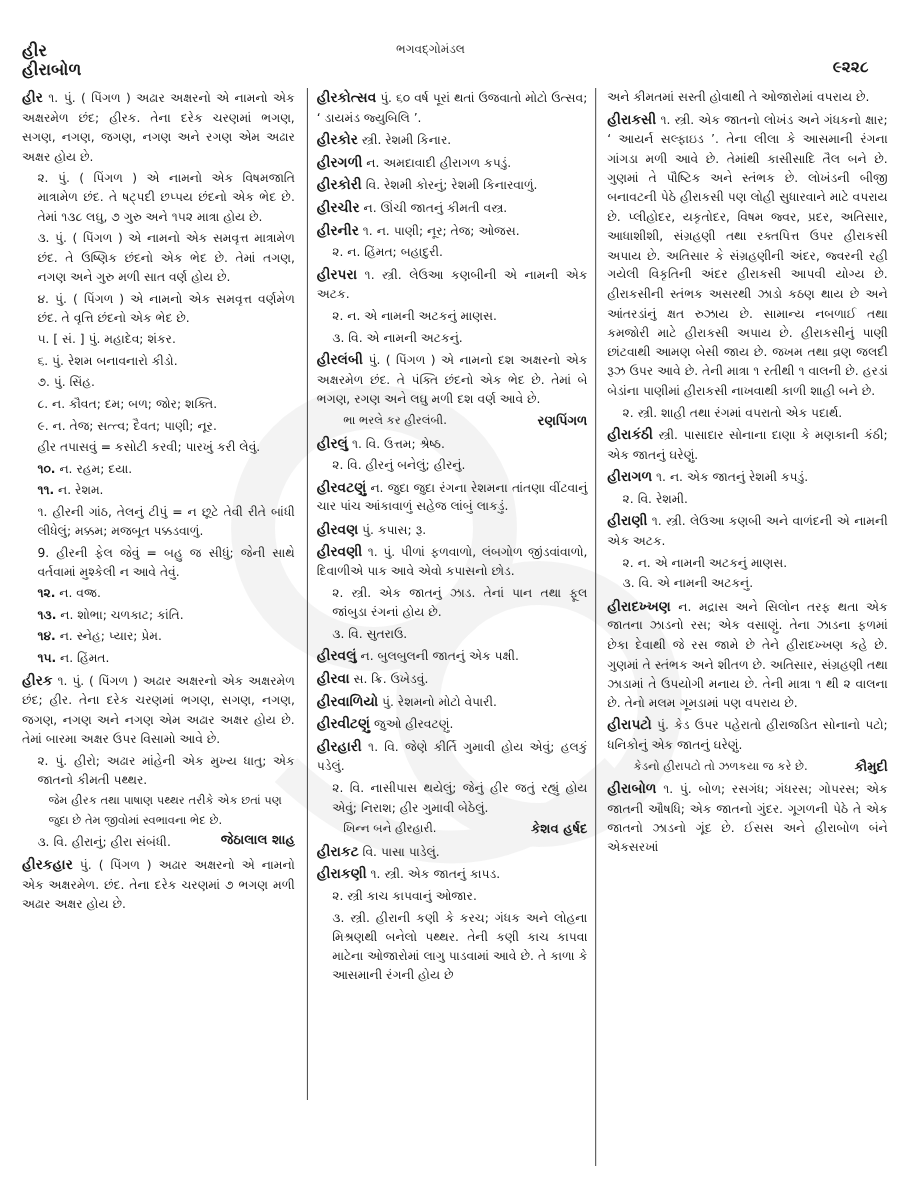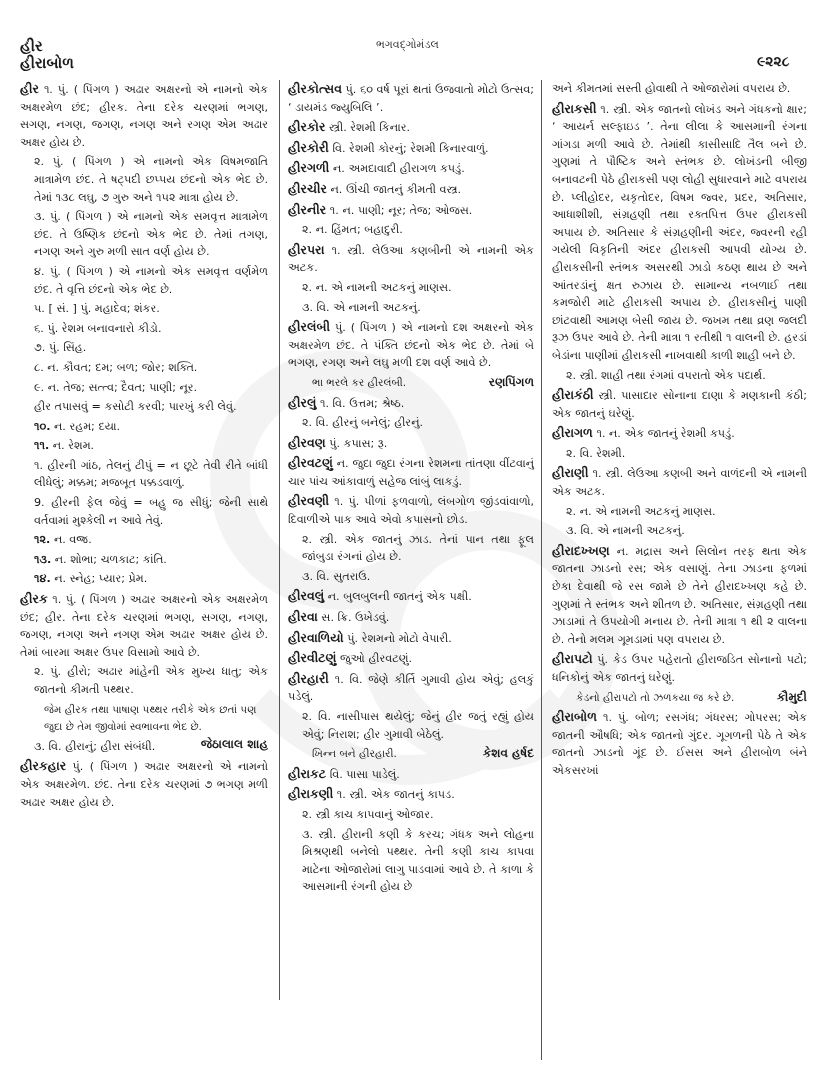--- a/index.html
+++ b/index.html
@@ -9,21 +9,21 @@
   }
   .watermark {
     position: absolute; left: 200px; top: 280px; width: 420px; height: 560px;
     pointer-events: none; opacity: 0.09;
   }
   .header {
     position: absolute; left: 0; top: 0; width: 825px; height: 60px;
   }
   .hdr-left { position: absolute; left: 20px; top: 37px; font-size: 15px; font-weight: bold; }
   .hdr-left2 { position: absolute; left: 20px; top: 54px; font-size: 15px; font-weight: bold; }
-  .hdr-center { position: absolute; left: 376px; top: 38px; font-size: 11px; color: #333; }
+  .hdr-center { position: absolute; left: 360px; top: 38px; font-size: 11px; color: #333; }
   .hdr-right { position: absolute; left: 757px; top: 37px; font-size: 14px; font-weight: bold; margin-top: 16px; }
 
   .col {
     position: absolute; top: 80px; font-size: 11.2px; line-height: 17.6px;
   }
   .col1 { left: 20px; width: 248px; }
   .col2 { left: 288px; width: 246px; }
   .col3 { left: 552px; width: 255px; }
   .divider { position: absolute; top: 80px; width: 1px; background: #555; }
   .d1 { left: 279px; height: 920px; }
@@ -67,43 +67,44 @@
     <p class="sub"><span>૮. ન. કૌવત; દમ; બળ; જોર; શક્તિ.</span></p>
     <p class="sub"><span>૯. ન. તેજ; સત્ત્વ; દૈવત; પાણી; નૂર.</span></p>
     <p class="sub indent">હીર તપાસવું = કસોટી કરવી; પારખું કરી લેવું.</p>
     <p class="sub sub-b"><span class="num">૧૦.</span> <span>ન. રહમ; દયા.</span></p>
     <p class="sub sub-b"><span class="num">૧૧.</span> <span>ન. રેશમ.</span></p>
     <p class="sub indent">૧. હીરની ગાંઠ, તેલનું ટીપું = ન છૂટે તેવી રીતે બાંધી લીધેલું; મક્કમ; મજબૂત પક્કડવાળું.</p>
     <p class="sub indent">9. હીરની ફેલ જેવું = બહુ જ સીધું; જેની સાથે વર્તવામાં મુશ્કેલી ન આવે તેવું.</p>
     <p class="sub sub-b"><span class="num">૧૨.</span> <span>ન. વજ્ર.</span></p>
     <p class="sub sub-b"><span class="num">૧૩.</span> <span>ન. શોભા; ચળકાટ; કાંતિ.</span></p>
     <p class="sub sub-b"><span class="num">૧૪.</span> <span>ન. સ્નેહ; પ્યાર; પ્રેમ.</span></p>
+    <p class="sub sub-b"><span class="num">૧૫.</span> <span>ન. હિંમત.</span></p>
     <p class="entry"><span class="hw">હીરક</span> <span>૧. પું. ( પિંગળ ) અઢાર અક્ષરનો એક અક્ષરમેળ છંદ; હીર. તેના દરેક ચરણમાં ભગણ, સગણ, નગણ, જગણ, નગણ અને નગણ એમ અઢાર અક્ષર હોય છે. તેમાં બારમા અક્ષર ઉપર વિસામો આવે છે.</span></p>
     <p class="sub"><span>૨. પું. હીરો; અઢાર માંહેની એક મુખ્ય ધાતુ; એક જાતનો કીમતી પથ્થર.</span></p>
     <p class="quote"><span>જેમ હીરક તથા પાષાણ પથ્થર તરીકે એક છતાં પણ જુદા છે તેમ જીવોમાં સ્વભાવના ભેદ છે.</span><span class="src">જેઠાલાલ શાહ</span></p>
     <p class="sub"><span>૩. વિ. હીરાનું; હીરા સંબંધી.</span></p>
     <p class="entry"><span class="hw">હીરકહાર</span> <span>પું. ( પિંગળ ) અઢાર અક્ષરનો એ નામનો એક અક્ષરમેળ. છંદ. તેના દરેક ચરણમાં ૭ ભગણ મળી અઢાર અક્ષર હોય છે.</span></p>
   </div>
 <div class="col col2">
     <p class="entry"><span class="hw">હીરકોત્સવ</span> <span>પું. ૬૦ વર્ષ પૂરાં થતાં ઉજવાતો મોટો ઉત્સવ; ‘ ડાયમંડ જ્યુબિલિ ’.</span></p>
     <p class="entry"><span class="hw">હીરકોર</span> <span>સ્ત્રી. રેશમી કિનાર.</span></p>
+    <p class="entry"><span class="hw">હીરગળી</span> <span>ન. અમદાવાદી હીરાગળ કપડું.</span></p>
     <p class="entry"><span class="hw">હીરકોરી</span> <span>વિ. રેશમી કોરનું; રેશમી કિનારવાળું.</span></p>
-    <p class="entry"><span class="hw">હીરગળી</span> <span>ન. અમદાવાદી હીરાગળ કપડું.</span></p>
     <p class="entry"><span class="hw">હીરચીર</span> <span>ન. ઊંચી જાતનું કીમતી વસ્ત્ર.</span></p>
     <p class="entry"><span class="hw">હીરનીર</span> <span>૧. ન. પાણી; નૂર; તેજ; ઓજસ.</span></p>
     <p class="sub"><span>૨. ન. હિંમત; બહાદુરી.</span></p>
     <p class="entry"><span class="hw">હીરપરા</span> <span>૧. સ્ત્રી. લેઉઆ કણબીની એ નામની એક અટક.</span></p>
     <p class="sub"><span>૨. ન. એ નામની અટકનું માણસ.</span></p>
     <p class="sub"><span>૩. વિ. એ નામની અટકનું.</span></p>
     <p class="entry"><span class="hw">હીરલંબી</span> <span>પું. ( પિંગળ ) એ નામનો દશ અક્ષરનો એક અક્ષરમેળ છંદ. તે પંક્તિ છંદનો એક ભેદ છે. તેમાં બે ભગણ, રગણ અને લઘુ મળી દશ વર્ણ આવે છે.</span></p>
     <p class="quote"><span>ભા ભરલે કર હીરલંબી.</span><span class="src">રણપિંગળ</span></p>
     <p class="entry"><span class="hw">હીરલું</span> <span>૧. વિ. ઉત્તમ; શ્રેષ્ઠ.</span></p>
     <p class="sub"><span>૨. વિ. હીરનું બનેલું; હીરનું.</span></p>
+    <p class="entry"><span class="hw">હીરવટણું</span> <span>ન. જુદા જુદા રંગના રેશમના તાંતણા વીંટવાનું ચાર પાંચ આંકાવાળું સહેજ લાંબું લાકડું.</span></p>
     <p class="entry"><span class="hw">હીરવણ</span> <span>પું. કપાસ; રૂ.</span></p>
-    <p class="entry"><span class="hw">હીરવટણું</span> <span>ન. જુદા જુદા રંગના રેશમના તાંતણા વીંટવાનું ચાર પાંચ આંકાવાળું સહેજ લાંબું લાકડું.</span></p>
     <p class="entry"><span class="hw">હીરવણી</span> <span>૧. પું. પીળાં ફળવાળો, લંબગોળ જીંડવાંવાળો, દિવાળીએ પાક આવે એવો કપાસનો છોડ.</span></p>
     <p class="sub"><span>૨. સ્ત્રી. એક જાતનું ઝાડ. તેનાં પાન તથા ફૂલ જાંબુડા રંગનાં હોય છે.</span></p>
     <p class="sub"><span>૩. વિ. સુતરાઉ.</span></p>
     <p class="entry"><span class="hw">હીરવલું</span> <span>ન. બુલબુલની જાતનું એક પક્ષી.</span></p>
     <p class="entry"><span class="hw">હીરવા</span> <span>સ. ક્રિ. ઉખેડવું.</span></p>
     <p class="entry"><span class="hw">હીરવાળિયો</span> <span>પું. રેશમનો મોટો વેપારી.</span></p>
     <p class="entry"><span class="hw">હીરવીટણું</span> <span>જુઓ હીરવટણું.</span></p>
     <p class="entry"><span class="hw">હીરહારી</span> <span>૧. વિ. જેણે કીર્તિ ગુમાવી હોય એવું; હલકું પડેલું.</span></p>
     <p class="sub"><span>૨. વિ. નાસીપાસ થયેલું; જેનું હીર જતું રહ્યું હોય એવું; નિરાશ; હીર ગુમાવી બેઠેલું.</span></p>
     <p class="quote"><span>ખિન્ન બને હીરહારી.</span><span class="src">કેશવ હર્ષદ</span></p>

